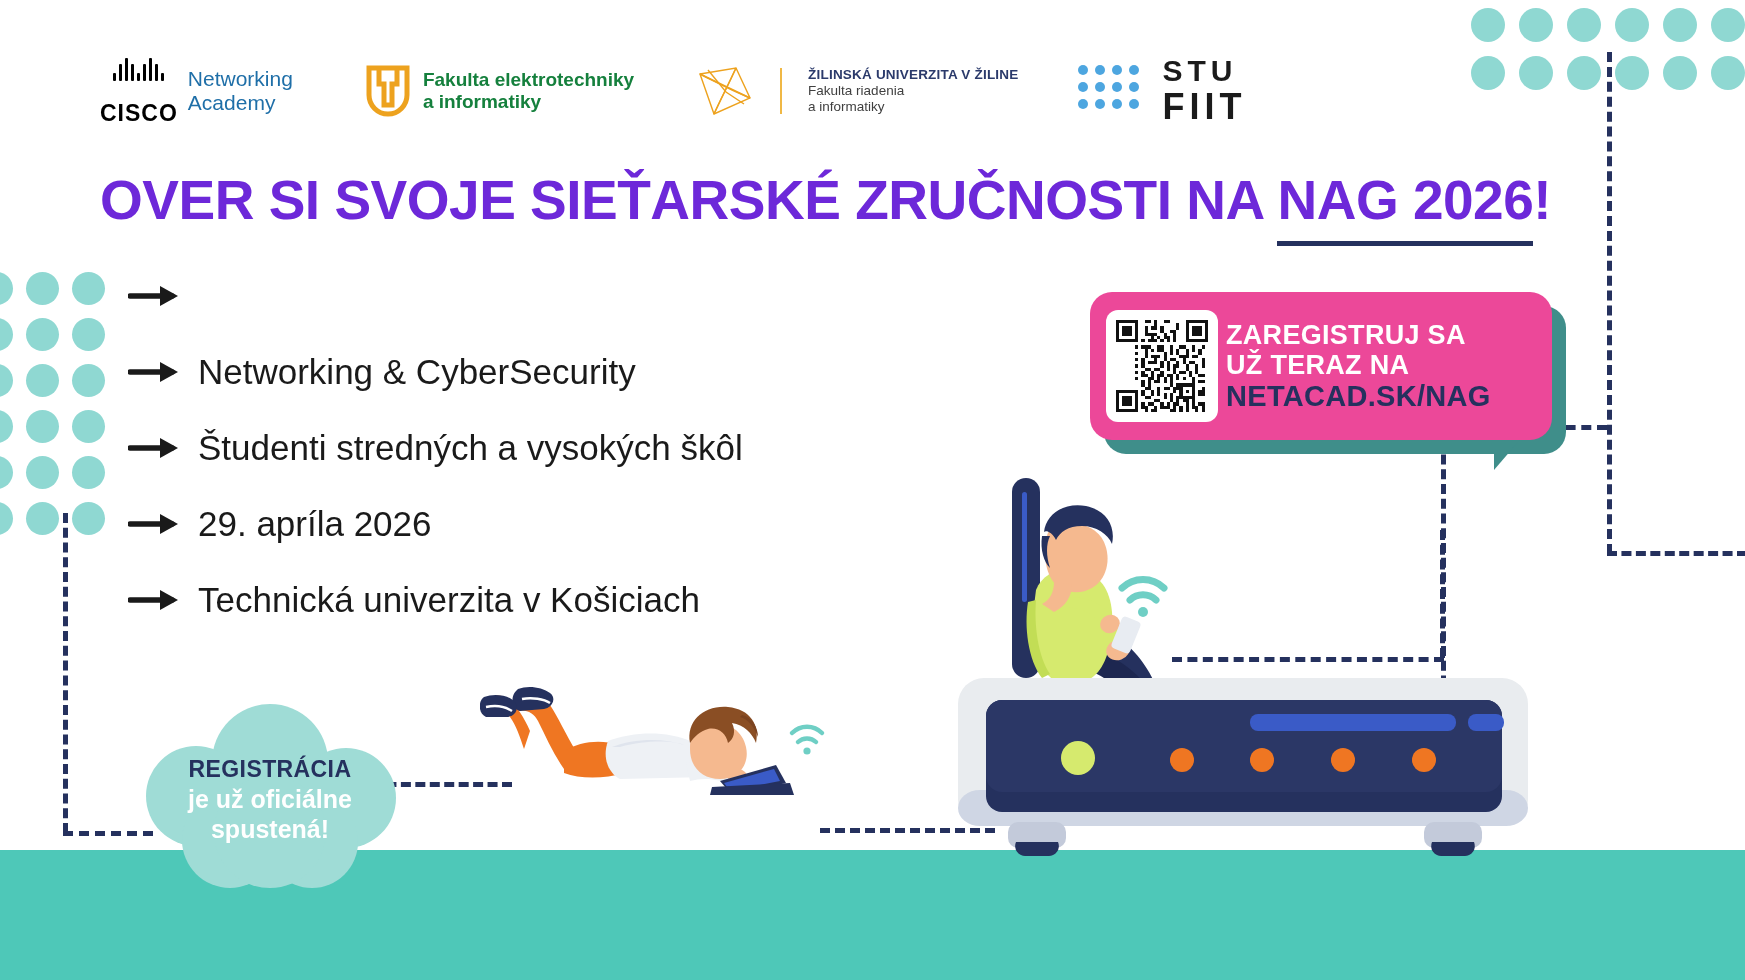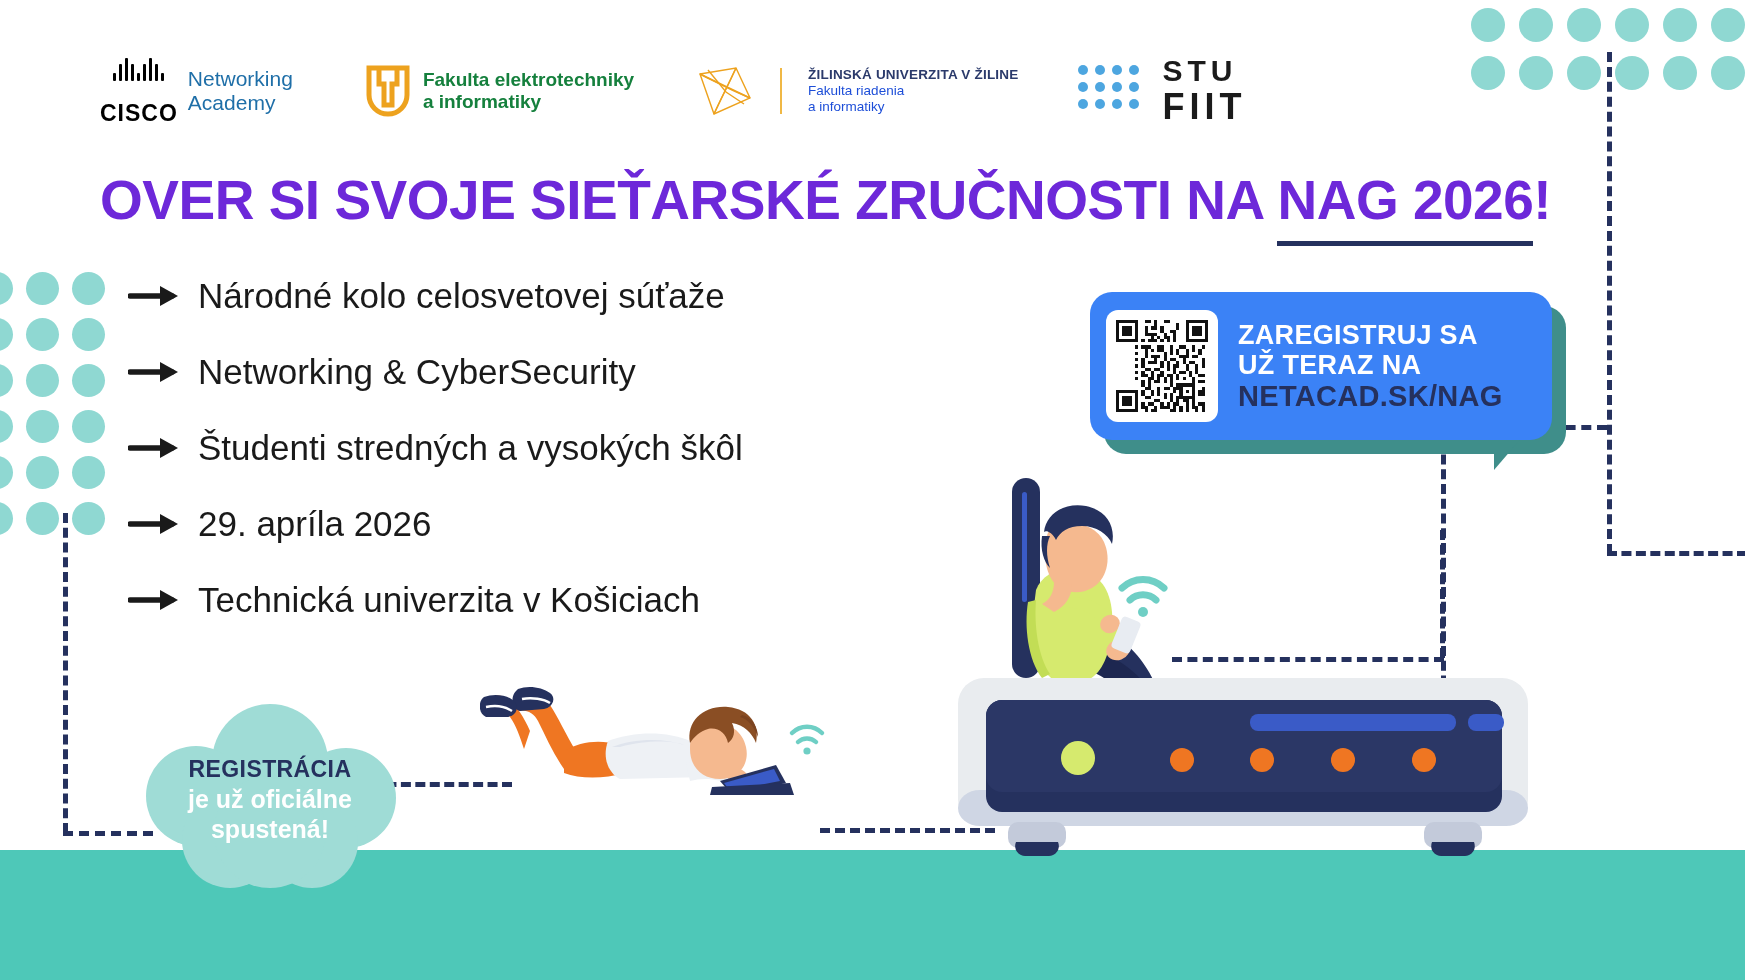--- a/index.html
+++ b/index.html
@@ -45,21 +45,21 @@
 
   .fei-logo { margin-left:72px; display:flex; align-items:center; gap:12px; }
   .fei-mark { width:46px; height:52px; }
   .fei-text { color:#15803d; font-size:19px; font-weight:bold; line-height:1.15; }
 
   .zu-logo { margin-left:62px; display:flex; align-items:center; gap:26px; }
   .zu-mark { width:58px; height:54px; }
   .zu-divider { width:2px; height:46px; background:#f0b845; }
   .zu-text { line-height:1.2; }
   .zu-title { color:#2b3a6b; font-size:13.5px; font-weight:bold; letter-spacing:.2px; }
-  .zu-sub { color:#1d4ed8; font-size:13.5px; font-weight:400; line-height:1.2; }
+  .zu-sub { color:#404040; font-size:13.5px; font-weight:400; line-height:1.2; }
 
   .stu-logo { margin-left:60px; display:flex; gap:16px; }
   .stu-dots { display:grid; grid-template-columns:repeat(4,17px); grid-template-rows:repeat(3,17px); }
   .stu-dots i { width:10px; height:10px; border-radius:50%; background:#4da6e0; display:block; }
   .stu-text { color:#1b1b1b; line-height:1.08; }
   .stu-l1 { font-size:30px; font-weight:bold; letter-spacing:5px; }
   .stu-l2 { font-size:36px; font-weight:700; letter-spacing:5px; }
 
   
   .headline {
@@ -82,22 +82,22 @@
   .qr-shadow {
     position:absolute; left:14px; top:14px; width:462px; height:148px;
     background:#3f8e8a; border-radius:22px;
   }
   .qr-tail {
     position:absolute; left:404px; top:136px; width:0; height:0;
     border-left:36px solid #3f8e8a; border-bottom:42px solid transparent;
   }
   .qr-bubble {
     position:relative; width:462px; height:148px;
-    background:#3b82f6; border-radius:22px;
-    display:flex; align-items:center; padding:0 16px; gap:20px;
+    background:#ec4899; border-radius:22px;
+    display:flex; align-items:center; padding:0 16px; gap:8px;
   }
   .qr-box { width:112px; height:112px; background:#fff; border-radius:12px;
     display:flex; align-items:center; justify-content:center; flex:0 0 112px; }
   .qr-code { width:92px; height:92px; display:block; }
   .qr-lines { line-height:1.12; }
   .qr-l1, .qr-l2 { color:#fff; font-weight:bold; font-size:27px; letter-spacing:.3px; }
   .qr-l3 { color:#25315e; font-weight:bold; font-size:29px; letter-spacing:.3px; }
 
   
   .cloud-wrap { position:absolute; left:120px; top:700px; width:300px; height:190px; }
@@ -244,21 +244,20 @@
 
   <div class="bullets">
 
     <div class="bullet">
       <span class="arrow-icon">
         <svg width="58" height="26" viewBox="0 0 58 26">
             <path d="M2 13 H44" stroke="#1a1a1a" stroke-width="5.5" stroke-linecap="round"></path>
             <path d="M32 3 L50 13 L32 23 Z" fill="#1a1a1a"></path>
           </svg>
       </span>
-      <span class="bullet-label">Národné kolo celosvetovej súťaže</span>
     </div>
 
     <div class="bullet">
       <span class="arrow-icon">
         <svg width="58" height="26" viewBox="0 0 58 26">
             <path d="M2 13 H44" stroke="#1a1a1a" stroke-width="5.5" stroke-linecap="round"></path>
             <path d="M32 3 L50 13 L32 23 Z" fill="#1a1a1a"></path>
           </svg>
       </span>
       <span class="bullet-label">Networking &amp; CyberSecurity</span>

